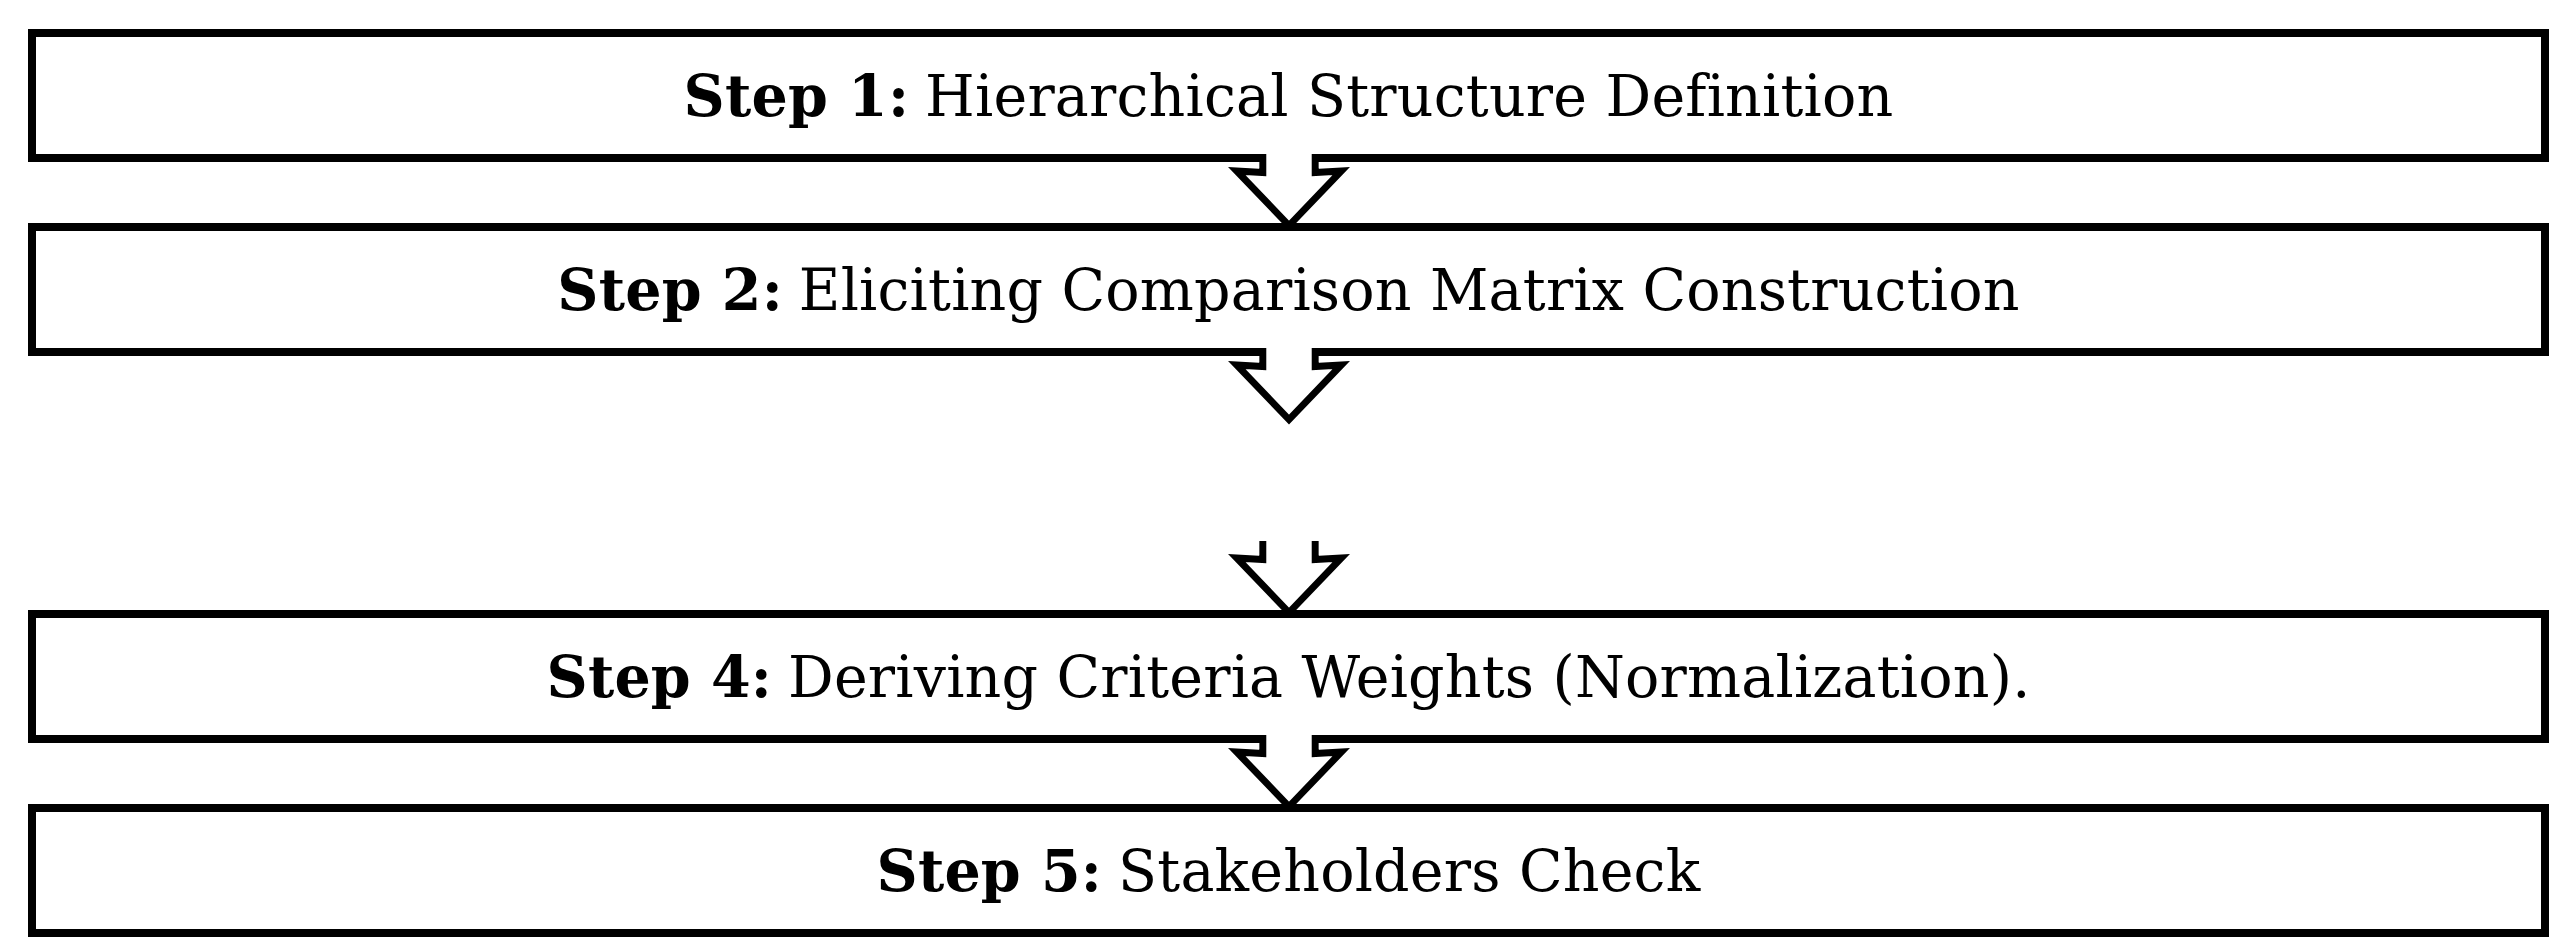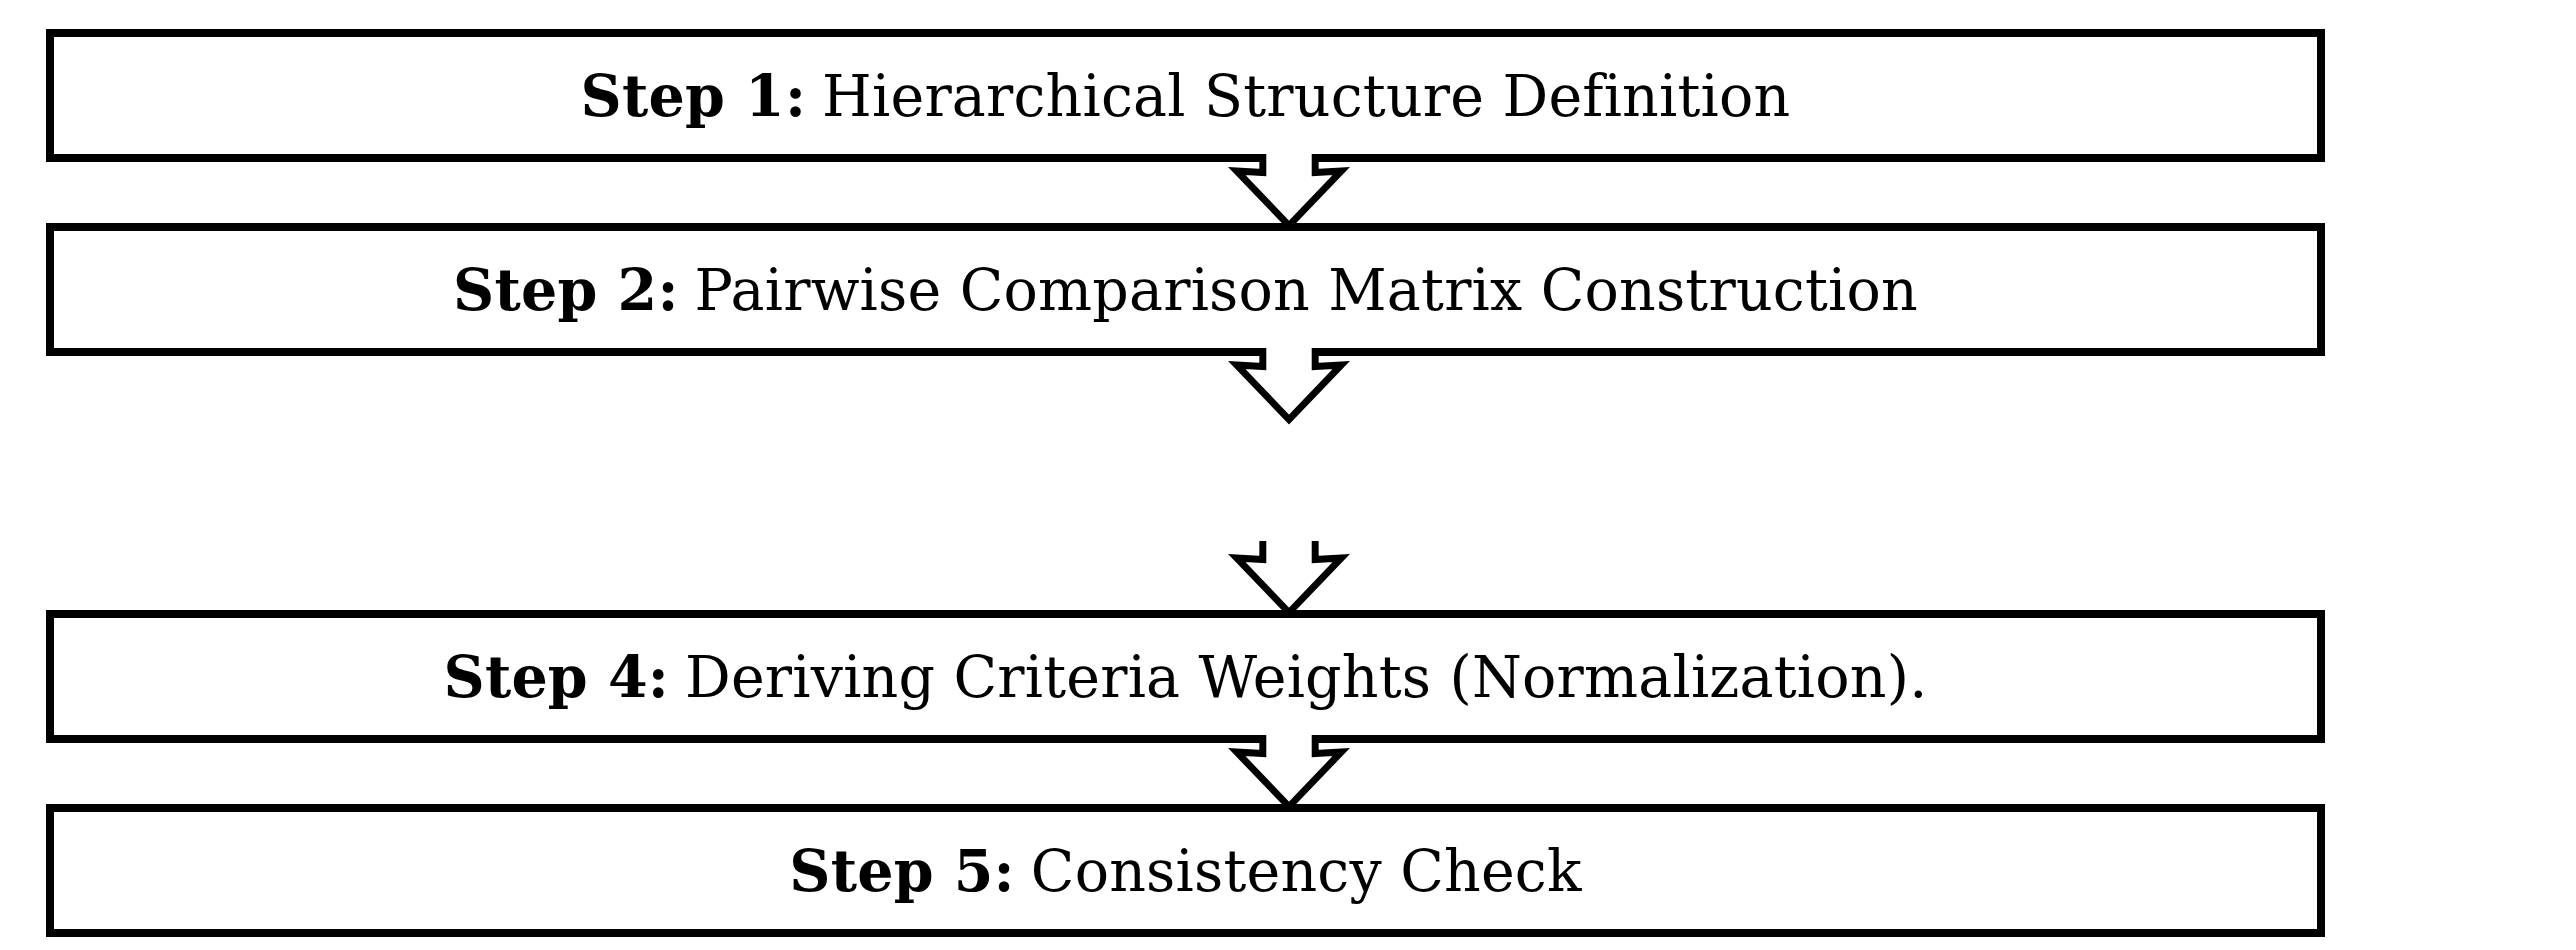--- a/index.html
+++ b/index.html
@@ -8,22 +8,22 @@
     position: relative;
     width: 2576px;
     height: 950px;
     background: var(--bg, #fff);
     font-family: "DejaVu Serif", "Liberation Serif", serif;
     color: var(--line, #000);
     overflow: hidden;
   }
   .box {
     position: absolute;
-    left: 46px;
-    width: 2279px;
+    left: 28px;
+    width: 2521px;
     height: 133px;
     box-sizing: border-box;
     border: 8.5px solid var(--line, #000);
     background: var(--bg, #fff);
     display: flex;
     align-items: center;
     justify-content: center;
     text-align: right;
   }
   .line-text {
@@ -56,38 +56,38 @@
 
   <div class="box" style="top:29px">
     <p class="line-text"><span class="step-label">Step 1:</span><span class="step-title">Hierarchical Structure Definition</span></p>
   </div>
 
   <svg class="arrow" style="top:154px" viewBox="0 0 150 100">
     <path d="M41,0 L41,24 L7,22 L75,93 L143,22 L109,24 L109,0"></path>
   </svg>
 
   <div class="box" style="top:223px">
-    <p class="line-text"><span class="step-label">Step 2:</span><span class="step-title">Pairwise Comparison Matrix Construction</span></p>
+    <p class="line-text"><span class="step-label">Step 2:</span><span class="step-title">Eliciting Comparison Matrix Construction</span></p>
   </div>
 
   <svg class="arrow" style="top:348px" viewBox="0 0 150 100">
     <path d="M41,0 L41,24 L7,22 L75,93 L143,22 L109,24 L109,0"></path>
   </svg>
 
 
   <svg class="arrow" style="top:541px" viewBox="0 0 150 100">
     <path d="M41,0 L41,24 L7,22 L75,93 L143,22 L109,24 L109,0"></path>
   </svg>
 
   <div class="box" style="top:610px">
     <p class="line-text"><span class="step-label">Step 4:</span><span class="step-title">Deriving Criteria Weights (Normalization).</span></p>
   </div>
 
   <svg class="arrow" style="top:735px" viewBox="0 0 150 100">
     <path d="M41,0 L41,24 L7,22 L75,93 L143,22 L109,24 L109,0"></path>
   </svg>
 
   <div class="box" style="top:804px">
-    <p class="line-text"><span class="step-label">Step 5:</span><span class="step-title">Consistency Check</span></p>
+    <p class="line-text"><span class="step-label">Step 5:</span><span class="step-title">Stakeholders Check</span></p>
   </div>
 
 </div>
 
 
 </body></html>

